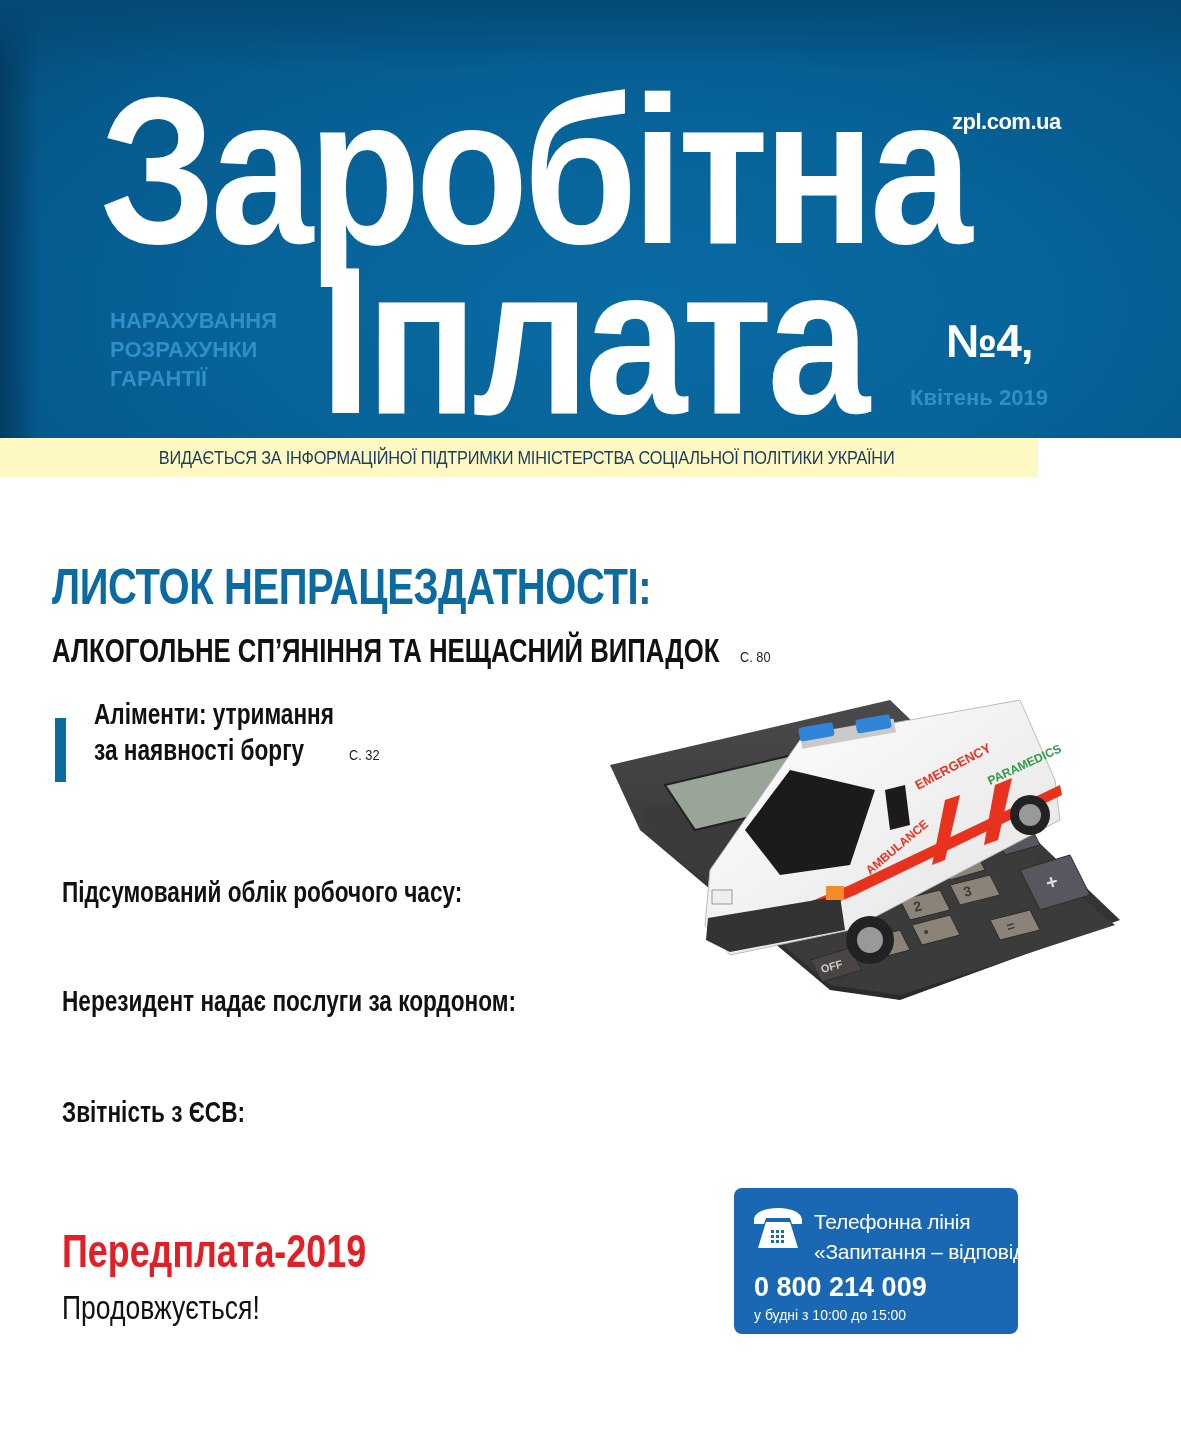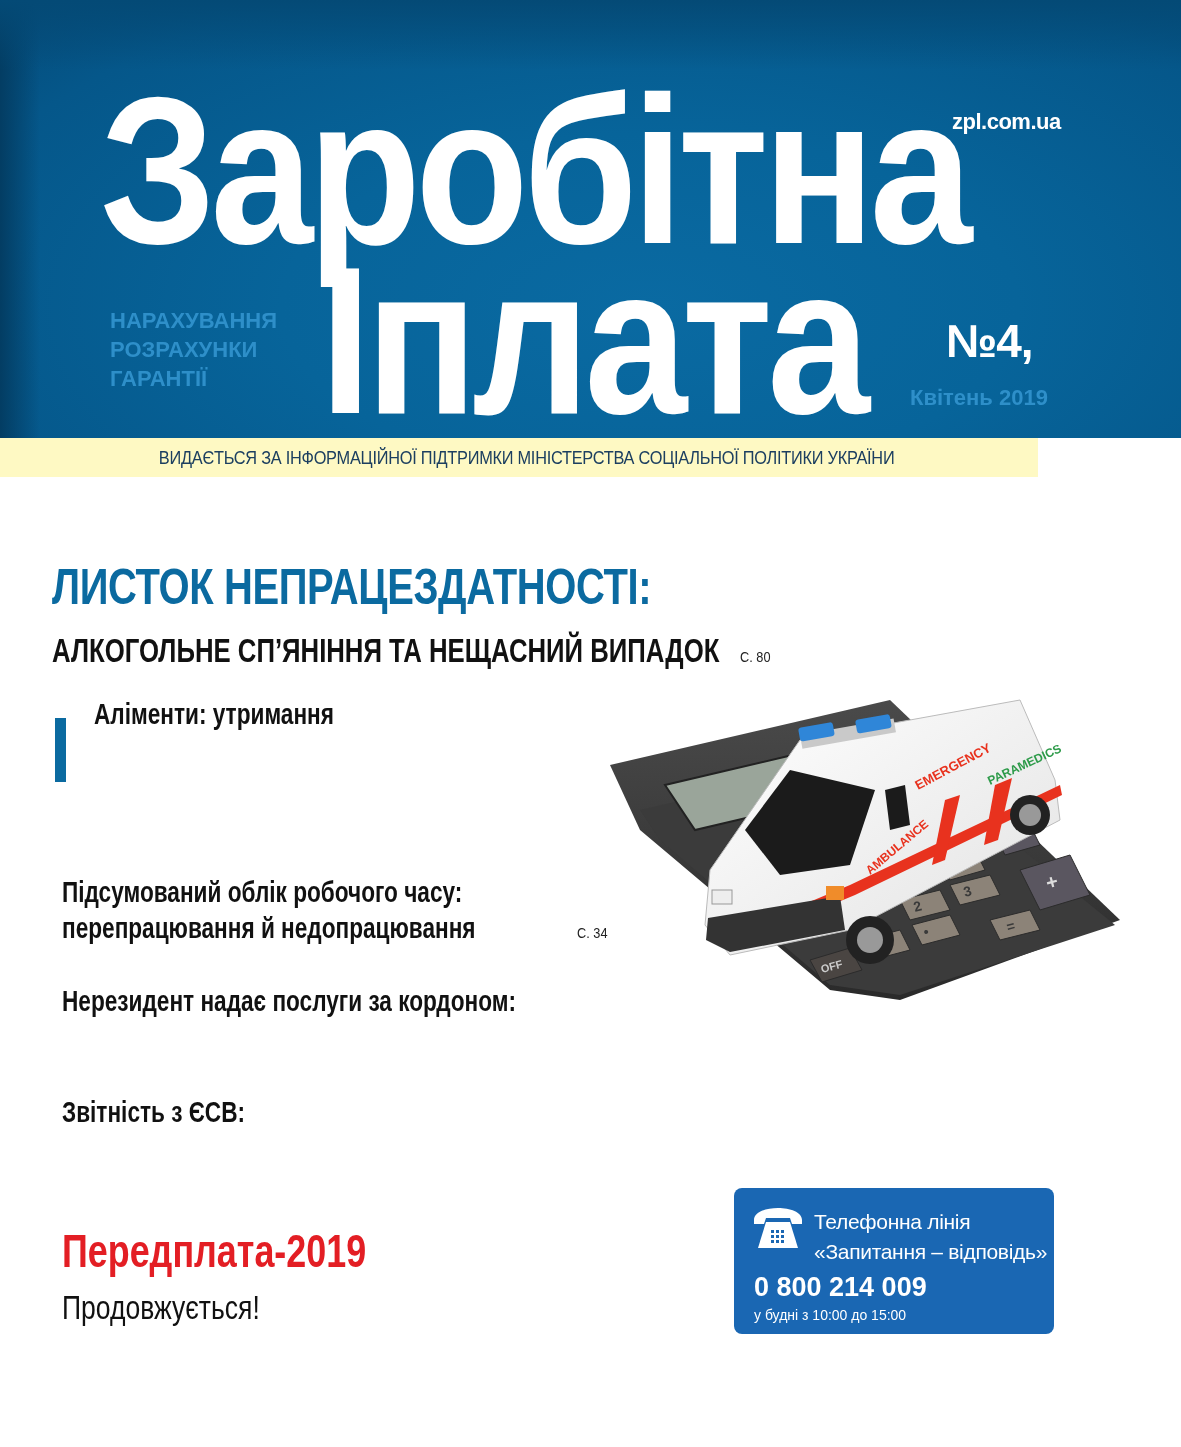--- a/index.html
+++ b/index.html
@@ -118,21 +118,21 @@
       transform: scaleX(0.78); transform-origin: left top;
     }
     .promo-sub {
       position: absolute; left: 62px; top: 1290px; white-space: nowrap;
       color: #111111; font-size: 34px; line-height: 1;
       transform: scaleX(0.78); transform-origin: left top;
     }
 
     
     .hotline {
-      position: absolute; left: 734px; top: 1188px; width: 320px; height: 146px;
+      position: absolute; left: 734px; top: 1188px; width: 284px; height: 146px;
       background: #1a67b3; border-radius: 8px; color: #ffffff;
     }
     .hotline .phone-icon {
       position: absolute; left: 16px; top: 18px; width: 56px; height: 46px;
     }
     .hotline .hl-title {
       position: absolute; left: 80px; top: 22px; font-size: 21px; white-space: nowrap;
       letter-spacing: -0.3px;
     }
     .hotline .hl-sub {
@@ -173,28 +173,28 @@
 <div class="lead-title">ЛИСТОК НЕПРАЦЕЗДАТНОСТІ:</div>
 <div class="lead-sub">
   <span class="sub-text">АЛКОГОЛЬНЕ СП’ЯНІННЯ ТА НЕЩАСНИЙ ВИПАДОК</span>
   <span class="page-ref">С. 80</span>
 </div>
 
 <div class="accent-bar"></div>
 
 <div class="article art-1">
   <span class="line">Аліменти: утримання</span>
+  <div class="line-wrap">
+    <span class="line" style="width:255px;">за наявності боргу</span>
+    <span class="page-ref">С. 32</span>
+  </div>
 </div>
 
 <div class="article art-2">
   <span class="line">Підсумований облік робочого часу:</span>
-  <div class="line-wrap">
-    <span class="line" style="width:515px;">перепрацювання й недопрацювання</span>
-    <span class="page-ref">С. 34</span>
-  </div>
 </div>
 
 <div class="article art-3">
   <span class="line">Нерезидент надає послуги за кордоном:</span>
 </div>
 
 <div class="article art-4">
   <span class="line">Звітність з ЄСВ:</span>
 </div>
 

